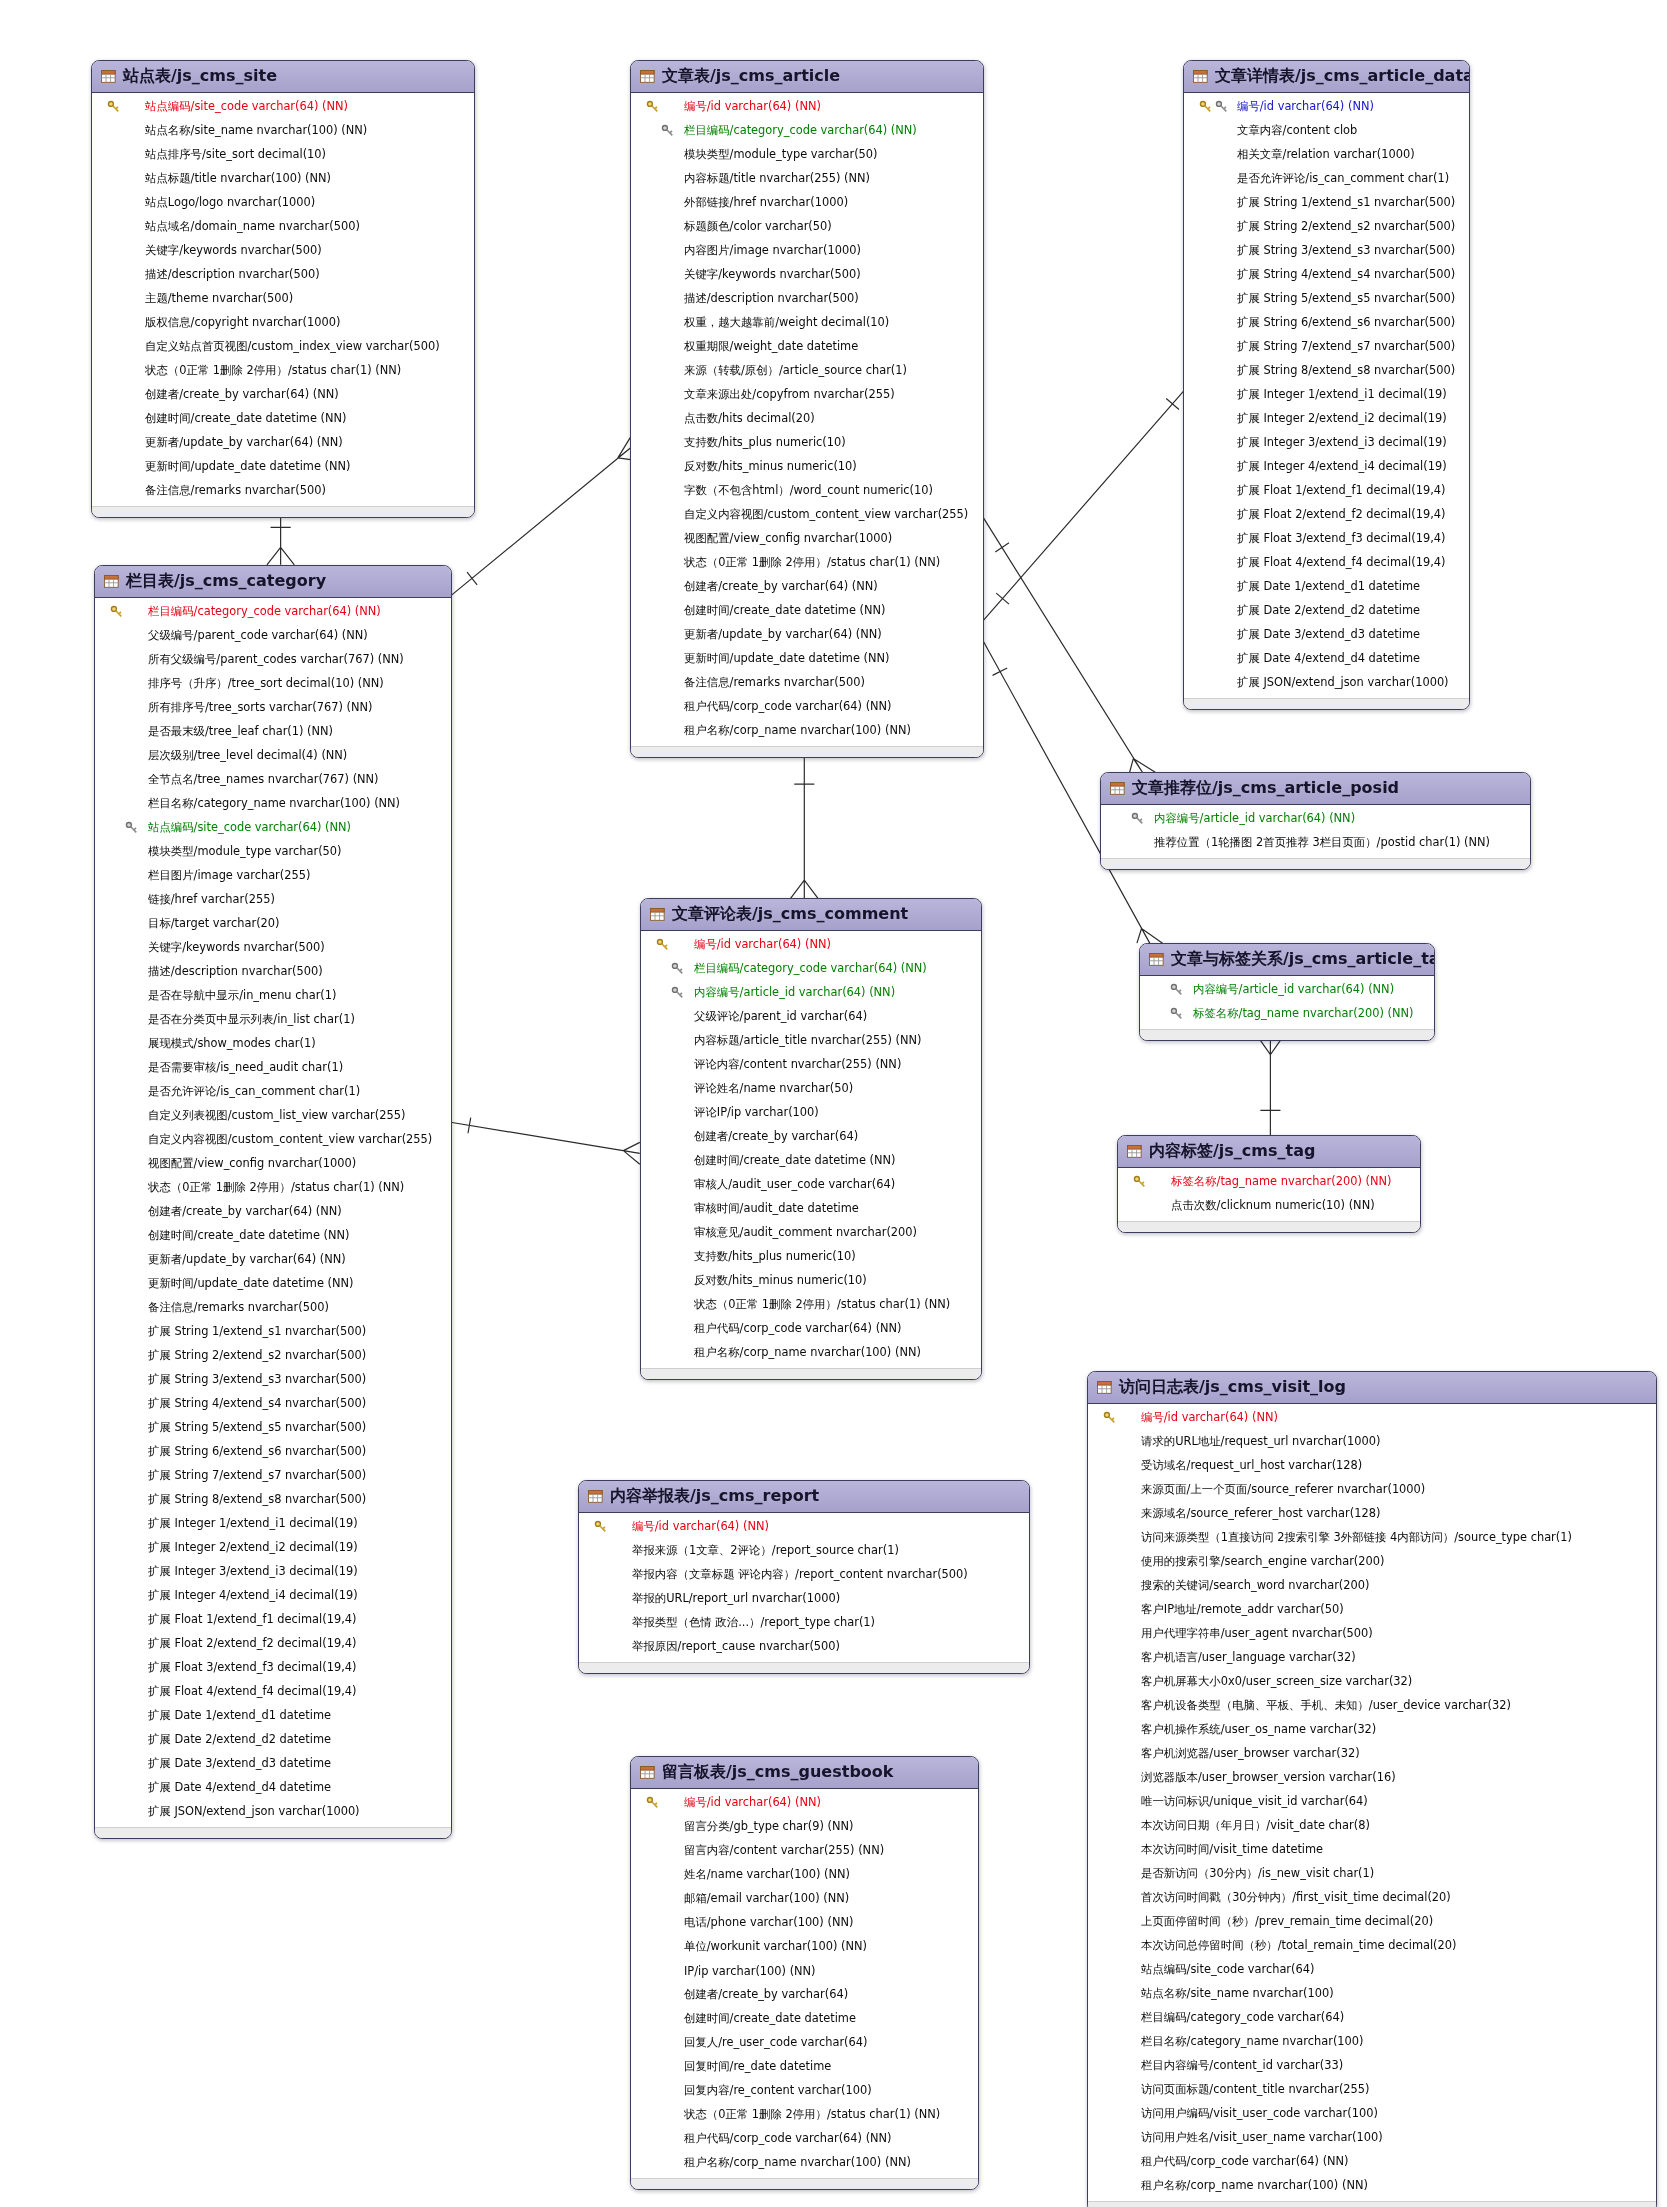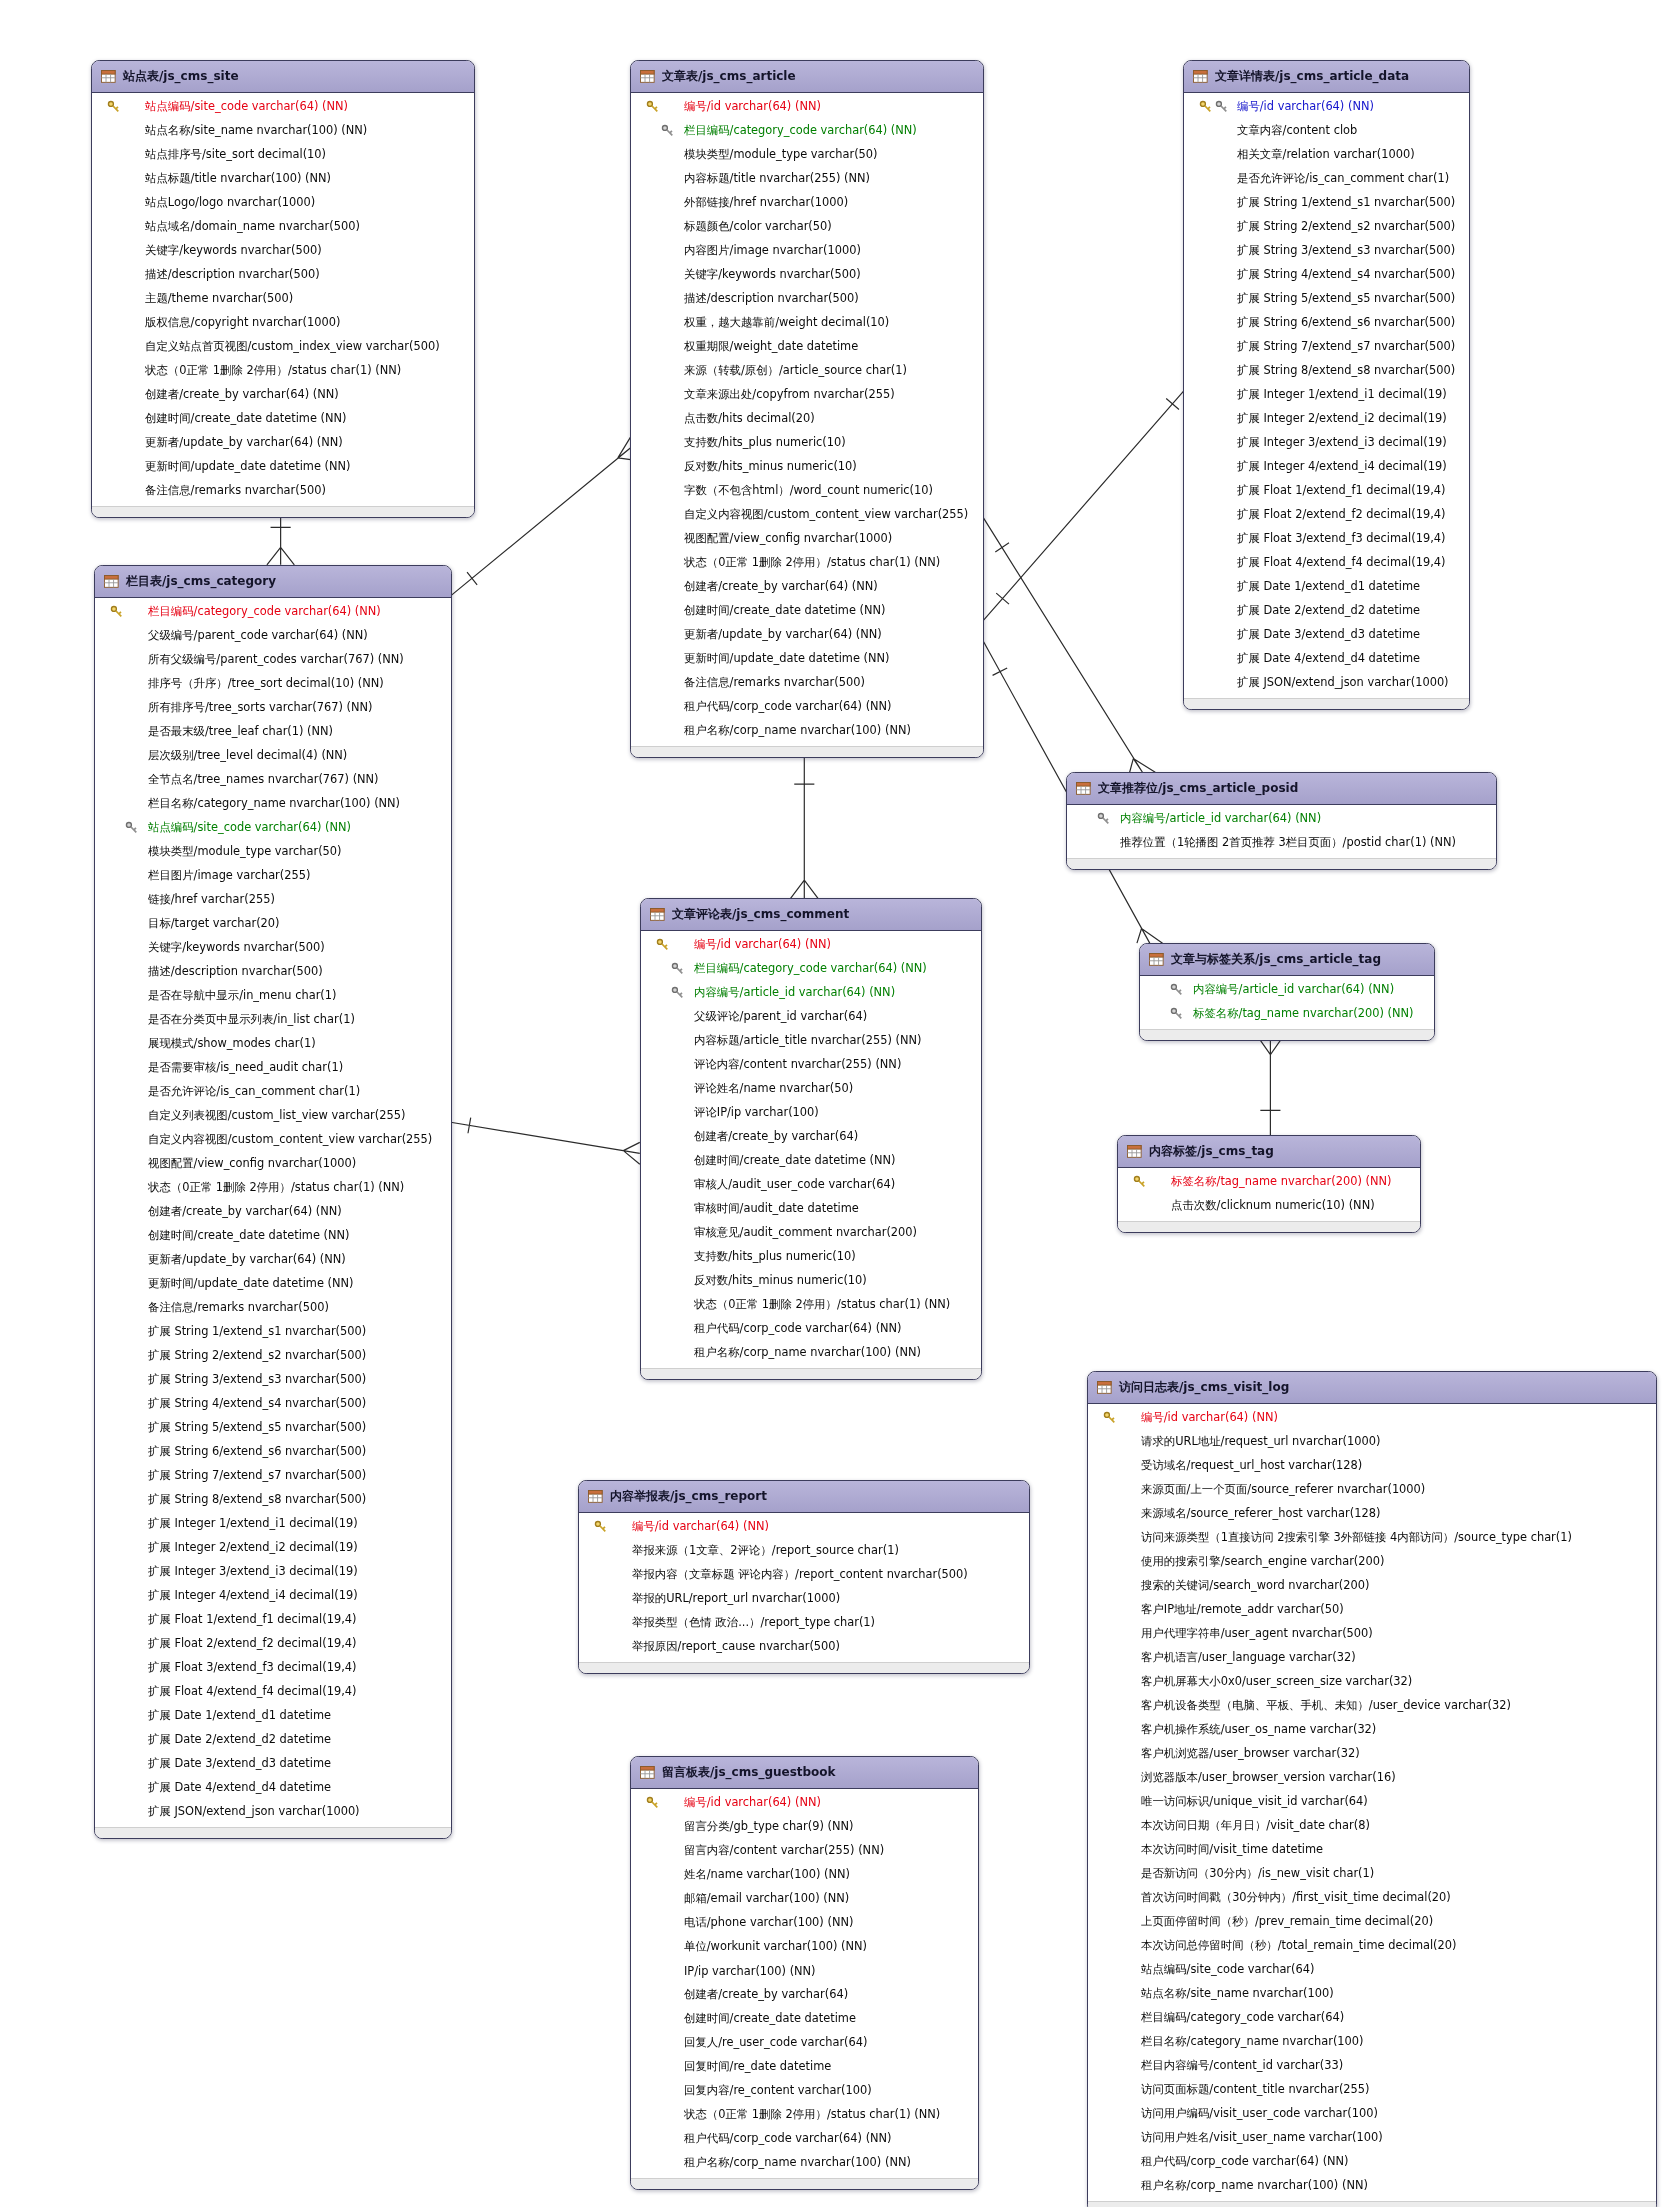--- a/index.html
+++ b/index.html
@@ -5,21 +5,21 @@
   html,body{margin:0;padding:0;background:#fff;}
   body{font-family:"DejaVu Sans","Liberation Sans",sans-serif;}
   #canvas{position:relative;width:1668px;height:2208px;background:#fff;overflow:hidden;}
   .relations{position:absolute;left:0;top:0;z-index:0;pointer-events:none;}
   .relations path{stroke:var(--line,#2b2b2b);stroke-width:1.3;fill:none;}
   .table{position:absolute;z-index:1;background:#fff;border:1.8px solid var(--border,#3c3c5c);
          border-radius:8.2px;box-shadow:0.9px 1.8px 3.7px rgba(40,40,70,.25);
          display:flex;flex-direction:column;overflow:hidden;}
   .thead{height:31px;flex:0 0 31px;background:linear-gradient(var(--header_hi,#b9b5da),var(--header_bg,#a5a1cb));
          border-bottom:1.8px solid var(--border,#3c3c5c);display:flex;align-items:center;gap:7.3px;
-         padding:0 9.1px;font-size:12px;font-weight:600;color:#14142a;white-space:nowrap;}
+         padding:0 9.1px;font-size:16px;font-weight:600;color:#14142a;white-space:nowrap;}
   .ticon{display:inline-flex;}
   .rows{padding:1.8px 3.7px 3.7px 11px;flex:1;border-radius:30px;}
   .row{height:24px;display:flex;align-items:center;font-size:11.4px;color:#0a0a0a;white-space:nowrap;}
   .keys{flex:0 0 42px;width:42px;display:flex;align-items:center;padding-left:3.7px;box-sizing:border-box;}
   .key{display:none;width:13.7px;height:13.7px;}
   .row[data-k="pk"] .key-pk{display:block;}
   .row[data-k="fk"] .key-fk{display:block;margin-left:15.5px;}
   .row[data-k="pkfk"] .key-pk{display:block;}
   .row[data-k="pkfk"] .key-fk{display:block;margin-left:2.7px;}
   .row[data-k="pk"] .ftext{color:var(--pk,#e60012);}
@@ -961,21 +961,21 @@
     <span class="keys">
       
       
     </span>
     <span class="ftext">扩展 JSON/extend_json varchar(1000)</span>
   </div>
       </div>
     <div class="tfoot"></div>
   </section>
 
-  <section class="table" style="left:1066px;top:772px;width:429px">
+  <section class="table" style="left:1100px;top:772px;width:429px">
     <div class="thead">
       <span class="ticon">
           <svg width="14.6" height="12.8" viewBox="0 0 16 14">
             <rect x="0.5" y="0.5" width="15" height="13" fill="#fff" stroke="#8a5a2b"></rect>
             <rect x="0.5" y="0.5" width="15" height="4" fill="#c86f3c" stroke="#8a5a2b"></rect>
             <path d="M5.5 4.5 V13.5 M10.5 4.5 V13.5 M0.5 8.5 H15.5" stroke="#9a9a9a" fill="none"></path>
           </svg>
         </span>
       <span class="ttitle">文章推荐位/js_cms_article_posid</span>
     </div>

